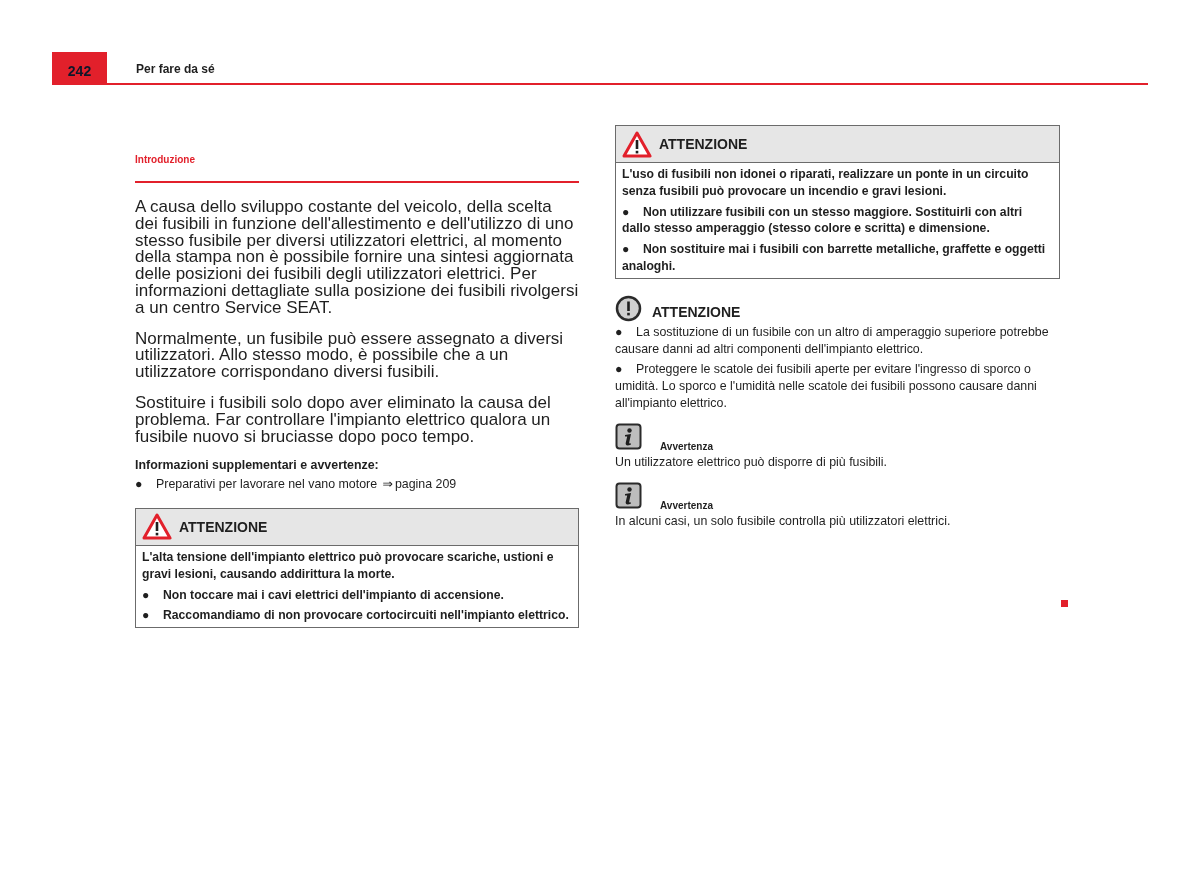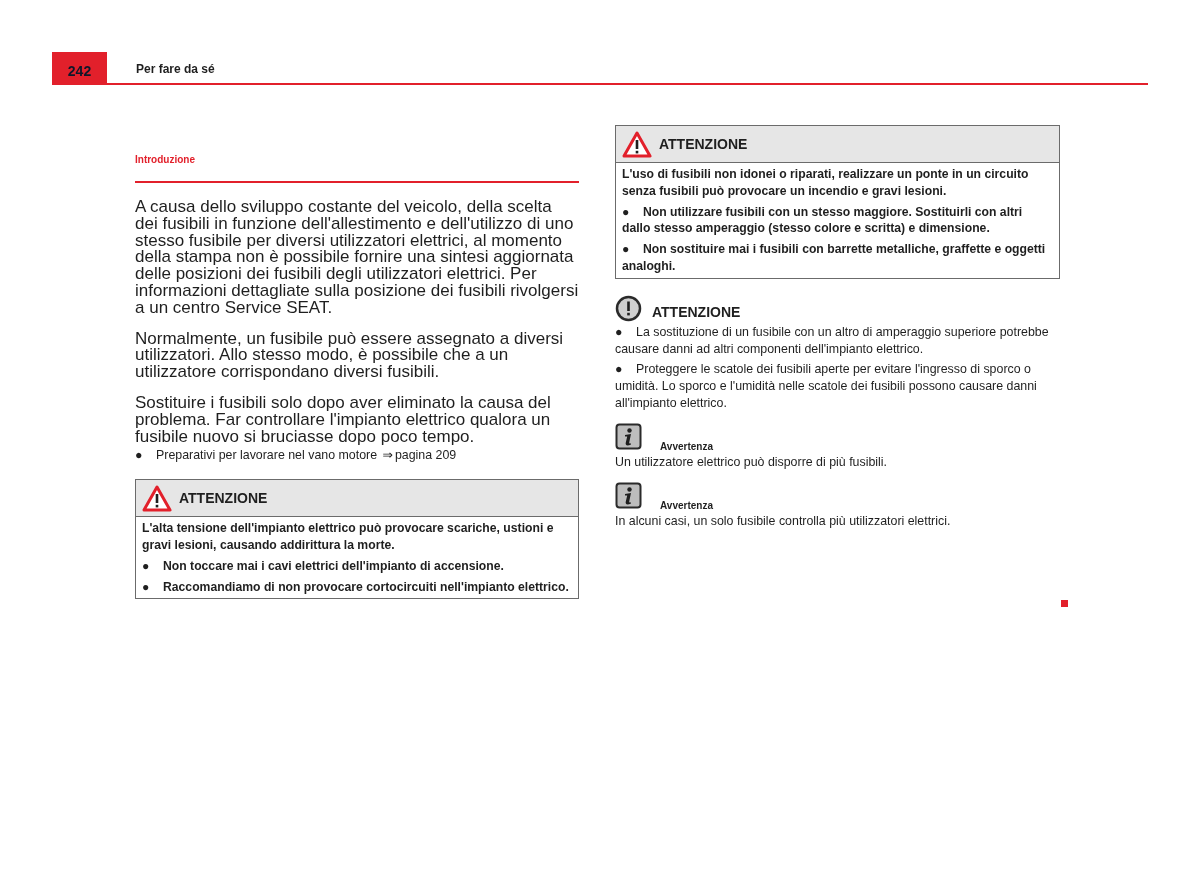--- a/index.html
+++ b/index.html
@@ -74,20 +74,21 @@
 <div class="running-head">Per fare da sé</div>
 <div class="header-rule"></div>
 
 <div class="col-left">
   <h2 class="section-title">Introduzione</h2>
 
   <p class="para first">A causa dello sviluppo costante del veicolo, della scelta dei fusibili in funzione dell'allestimento e dell'utilizzo di uno stesso fusibile per diversi utilizzatori elettrici, al momento della stampa non è possibile fornire una sintesi aggiornata delle posizioni dei fusibili degli utilizzatori elettrici. Per informazioni dettagliate sulla posizione dei fusibili rivolgersi a un centro Service SEAT.</p>
   <p class="para">Normalmente, un fusibile può essere assegnato a diversi utilizzatori. Allo stesso modo, è possibile che a un utilizzatore corrispondano diversi fusibili.</p>
   <p class="para">Sostituire i fusibili solo dopo aver eliminato la causa del problema. Far controllare l'impianto elettrico qualora un fusibile nuovo si bruciasse dopo poco tempo.</p>
 
+  <div class="info-heading">Informazioni supplementari e avvertenze:</div>
   <div class="bullet-row">
     <span class="bullet">●</span>
     <span>
       <span>Preparativi per lavorare nel vano motore</span>
       <span class="xref-arrow">⇒</span><a style="color:inherit;text-decoration:none;">pagina 209</a>
     </span>
   </div>
 
   <div class="warn-box left">
     <div class="warn-head">

